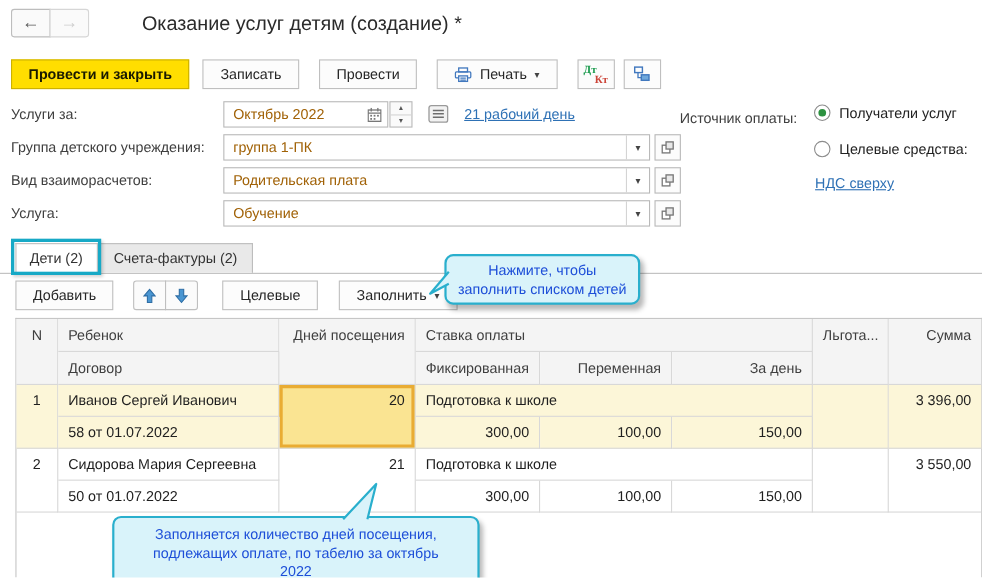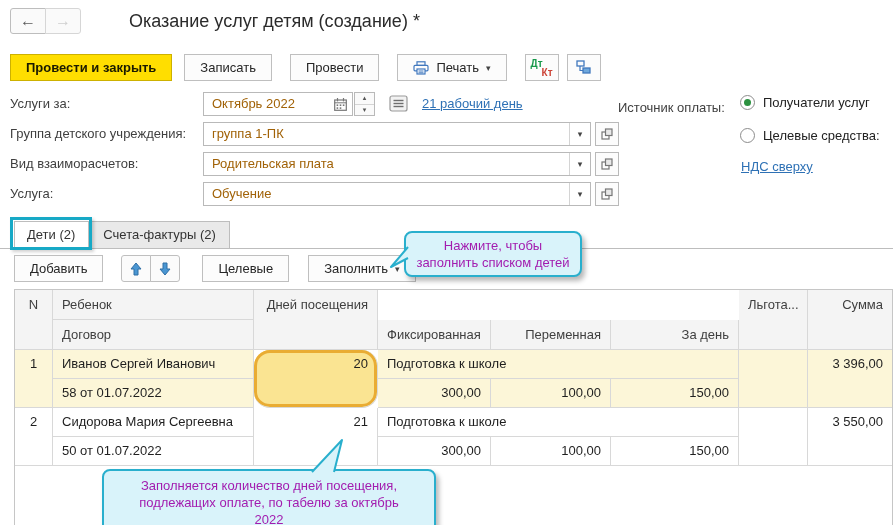--- a/index.html
+++ b/index.html
@@ -13,21 +13,21 @@
   .navbtn.fwd{border-radius:0 3px 3px 0;margin-left:-1px;color:#CFCFCF;border-color:#D6D6D6;}
   #page-title{font-size:18px;font-weight:400;color:#2B2B2B;margin-left:48px;white-space:nowrap;}
 
   
   #toolbar{top:54px;left:10px;display:flex;align-items:center;}
   .btn{display:inline-flex;align-items:center;justify-content:center;height:27px;padding:0 15px;background:#FCFCFC;border:1px solid #BFBFBF;border-radius:0;font-size:13px;color:#262626;cursor:pointer;white-space:nowrap;box-sizing:border-box;}
   .btn-primary{background:#FFDE00;border-color:#CDB100;font-weight:700;color:#1A1A00;}
   .mr18{margin-right:18px;} .mr12{margin-right:12px;} .mr8{margin-right:8px;}
   .caret{font-size:9px;color:#444;margin-left:7px;}
   .btn svg{display:block;}
-  .icbtn{width:34px;padding:0;}
+  .icbtn{width:34px;padding:0;font-family:Liberation Serif, serif;}
   .dtkt{display:flex;flex-direction:column;line-height:9px;font-size:10px;font-weight:700;width:22px;}
   .dtkt .dt{color:#17994B;text-align:left;}
   .dtkt .kt{color:#CC4438;text-align:right;}
 
   
   .frow{left:0;width:893px;height:24px;}
   #row-period{top:92px;} #row-group{top:122px;} #row-settle{top:152px;} #row-service{top:182px;}
   .flabel{position:absolute;left:10px;top:0;line-height:24px;font-size:13px;color:#3F3F3F;white-space:nowrap;}
   .fld{position:absolute;top:0;height:24px;box-sizing:border-box;display:flex;align-items:stretch;border:1px solid #B9B9B9;background:#fff;font-size:13px;}
   .fld .val{flex:1;padding:0 8px;line-height:22px;white-space:nowrap;overflow:hidden;color:#a16207;}
@@ -55,39 +55,39 @@
   .tab{height:27px;line-height:26px;padding:0 13px;font-size:13px;border:1px solid #BDBDBD;border-bottom:none;background:#E9E9E9;color:#333;cursor:pointer;box-sizing:border-box;}
   .tab.active{background:#fff;height:28px;margin-bottom:-1px;z-index:2;position:relative;padding-left:12px;}
   #tab-annotation{left:10px;top:217px;width:82px;height:33px;border:3px solid #17A9C6;box-sizing:border-box;z-index:3;pointer-events:none;box-shadow:2px 2px 3px rgba(0,0,0,0.18);}
 
   
   #list-toolbar{top:255px;left:14px;display:flex;align-items:center;}
   .abtn{width:30px;height:27px;border:1px solid #BFBFBF;background:#FBFBFB;border-radius:3px 0 0 3px;display:flex;align-items:center;justify-content:center;cursor:pointer;box-sizing:border-box;padding:0;}
   .abtn+.abtn{margin-left:-1px;border-radius:0 3px 3px 0;}
 
   
-  .callout{position:absolute;background:#D9F3FA;border:2px solid #29AFCD;border-radius:8px;box-shadow:3px 4px 5px rgba(0,0,0,0.28);font-size:13px;line-height:17px;color:#a21caf;text-align:center;box-sizing:border-box;z-index:6;}
+  .callout{position:absolute;background:#D9F3FA;border:2px solid #29AFCD;border-radius:8px;box-shadow:3px 4px 5px rgba(0,0,0,0.28);font-size:13px;line-height:17px;color:#1d4ed8;text-align:center;box-sizing:border-box;z-index:6;}
   #callout-fill{left:404px;top:231px;width:178px;padding:4px 6px;}
   #callout-fill svg{position:absolute;left:-16px;top:13px;overflow:visible;}
   #callout-days{left:102px;top:469px;width:334px;padding:6px 20px;}
   #callout-days svg{position:absolute;left:200px;top:-31px;overflow:visible;}
 
   
   #dtable{top:289px;left:14px;width:879px;height:236px;border:1px solid #C6C6C6;border-bottom:none;box-sizing:border-box;background:#fff;}
   .grid{display:grid;grid-template-columns:38px 201px 124px 113px 120px 128px 69px 1fr;}
   #thead{grid-template-rows:30px 30px;}
   .rowgroup{grid-template-rows:29px 29px;}
   .cell{border-right:1px solid #D8D8D8;border-bottom:1px solid #D8D8D8;padding:0 9px;font-size:13px;line-height:28px;white-space:nowrap;overflow:hidden;box-sizing:border-box;color:#1F1F1F;}
   .hc{background:#F4F4F4;color:#3F3F3F;}
   .span2{grid-row:span 2;}
   .num{text-align:center;}
   .rt{text-align:right;}
   .lastcol{border-right:none;}
   .hl{background:#FCF6D8;}
-  .sel{background:#FAE492;box-shadow:inset 0 0 0 3px #E9AC33;border-radius:16px;}
+  .sel{background:#FAE492;box-shadow:inset 0 0 0 3px #E9AC33;}
   .c1{grid-column:1;} .c2{grid-column:2;} .c3{grid-column:3;} .c4{grid-column:4;}
   .c5{grid-column:5;} .c6{grid-column:6;} .c7{grid-column:7;} .c8{grid-column:8;}
   .c4-6{grid-column:4 / span 3;}
 </style>
 </head>
 <body>
 
 <div id="titlebar" class="abs">
   <div class="navpair">
     <button class="navbtn">
@@ -253,20 +253,21 @@
     <path d="M18 1 L1 21 L18 12" fill="none" stroke="#29AFCD" stroke-width="2" stroke-linejoin="round"></path>
   </svg>
   <span>Нажмите, чтобы заполнить списком детей</span>
 </div>
 
 <div id="dtable" class="abs">
   <div id="thead" class="grid">
     <div class="cell hc num span2 c1" style="line-height:29px;">N</div>
     <div class="cell hc c2" style="line-height:29px;">Ребенок</div>
     <div class="cell hc rt span2 c3" style="line-height:29px;">Дней посещения</div>
+    <div class="cell hc c4-6" style="line-height:29px;">Ставка оплаты</div>
     <div class="cell hc span2 c7" style="line-height:29px;">Льгота...</div>
     <div class="cell hc rt span2 lastcol c8" style="line-height:29px;">Сумма</div>
     <div class="cell hc c2" style="grid-row:2;line-height:29px;">Договор</div>
     <div class="cell hc c4" style="grid-row:2;line-height:29px;">Фиксированная</div>
     <div class="cell hc rt c5" style="grid-row:2;line-height:29px;">Переменная</div>
     <div class="cell hc rt c6" style="grid-row:2;line-height:29px;">За день</div>
   </div>
 
   <div class="grid rowgroup">
     <div class="cell hl num span2 c1">1</div>

